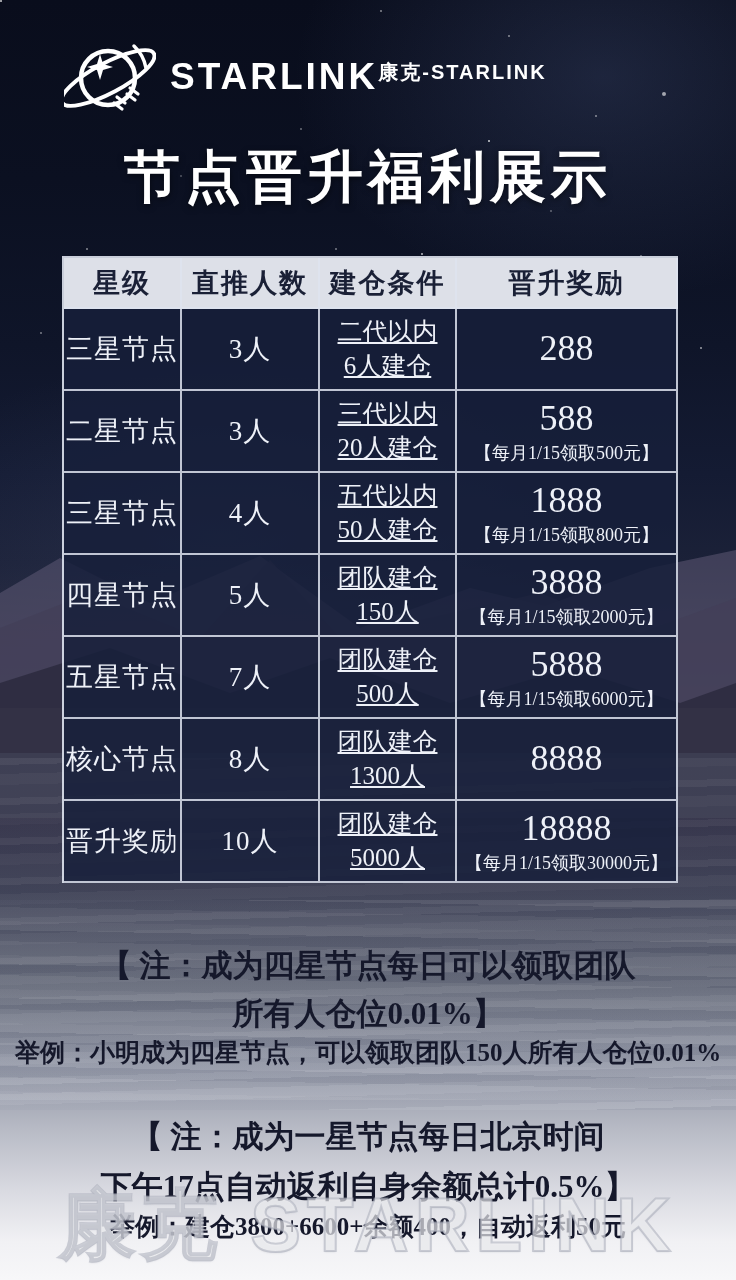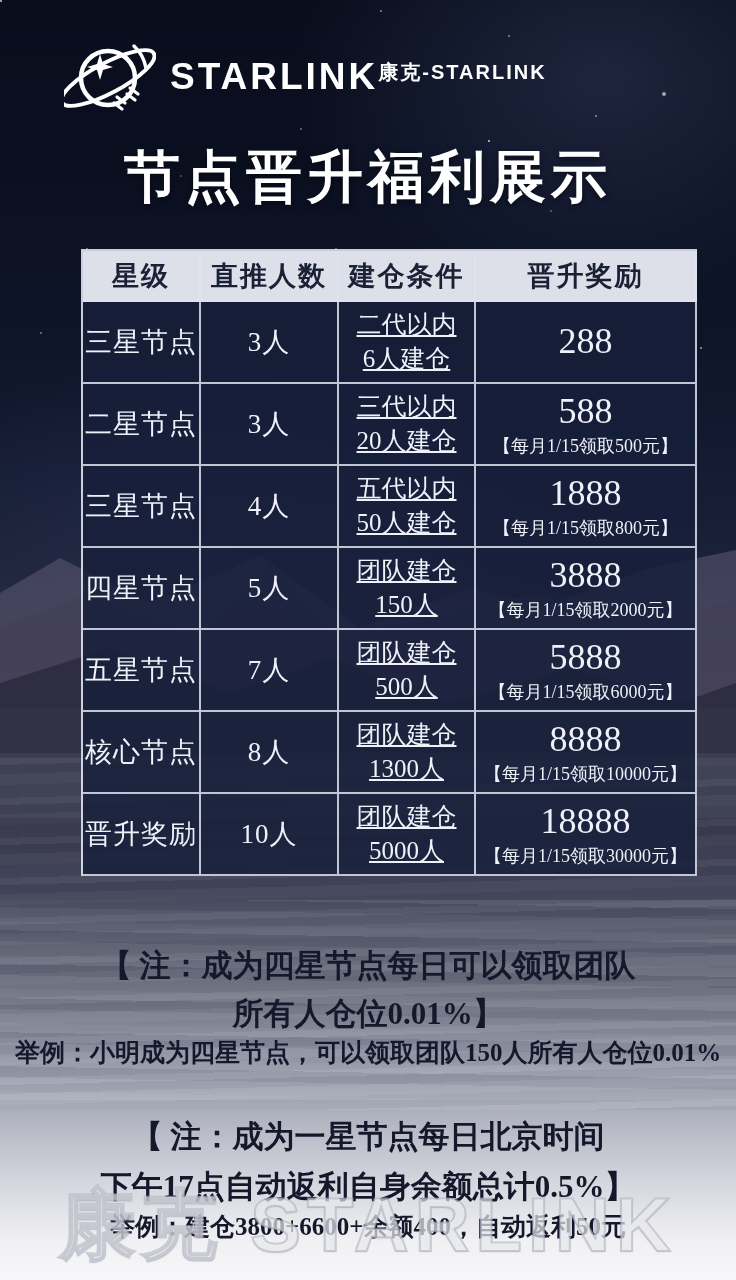--- a/index.html
+++ b/index.html
@@ -36,23 +36,23 @@
   
   .logo{position:absolute;left:64px;top:34px;display:flex;align-items:center;gap:14px;color:#fff;}
   .logo-text{display:flex;flex-direction:row;line-height:1.05;
     font-family:"Liberation Sans","DejaVu Sans",sans-serif;}
   .brand{font-size:37px;font-weight:bold;letter-spacing:3px;}
   .sub{font-size:20px;font-weight:bold;letter-spacing:2px;margin-top:4px;}
   
   .title{position:absolute;left:0;top:140px;width:736px;text-align:center;color:#ffffff;
     font-size:56px;font-weight:bold;letter-spacing:5px;text-shadow:0 2px 6px rgba(0,0,0,.5);}
   
-  .tbl{position:absolute;left:62px;top:249px;width:614px;display:grid;
+  .tbl{position:absolute;left:62px;top:256px;width:614px;display:grid;
     grid-template-columns:118px 138px 137px 221px;
-    border-top:2px solid rgba(222,227,238,.9);border-left:2px solid rgba(222,227,238,.9);margin-left:19px;}
+    border-top:2px solid rgba(222,227,238,.9);border-left:2px solid rgba(222,227,238,.9);}
   .row{display:contents;}
   .cell{border-right:2px solid rgba(222,227,238,.85);border-bottom:2px solid rgba(222,227,238,.85);
     display:flex;flex-direction:column;align-items:center;justify-content:center;text-align:center;
     box-sizing:border-box;}
   .hcell{height:51px;background:#dde0e8;color:#1a2036;font-size:27px;font-weight:bold;letter-spacing:2px;}
   .bcell{height:82px;background:rgba(23,31,58,.84);color:#eef1f8;}
   .lvl,.dir{font-size:27px;letter-spacing:1px;}
   .cond{font-size:25px;line-height:1.35;text-decoration:underline;}
   .amt{font-size:36px;line-height:1.2;}
   .rnote{font-size:18px;line-height:1.3;margin-top:2px;}
@@ -184,21 +184,20 @@
 
     <div class="row">
       <div class="cell bcell lvl">核心节点</div>
       <div class="cell bcell dir">8人</div>
       <div class="cell bcell cond">
         <div>团队建仓</div>
         <div>1300人</div>
       </div>
       <div class="cell bcell reward">
         <div class="amt">8888</div>
-        <div class="rnote">【每月1/15领取10000元】</div>
       </div>
     </div>
 
     <div class="row">
       <div class="cell bcell lvl">晋升奖励</div>
       <div class="cell bcell dir">10人</div>
       <div class="cell bcell cond">
         <div>团队建仓</div>
         <div>5000人</div>
       </div>

